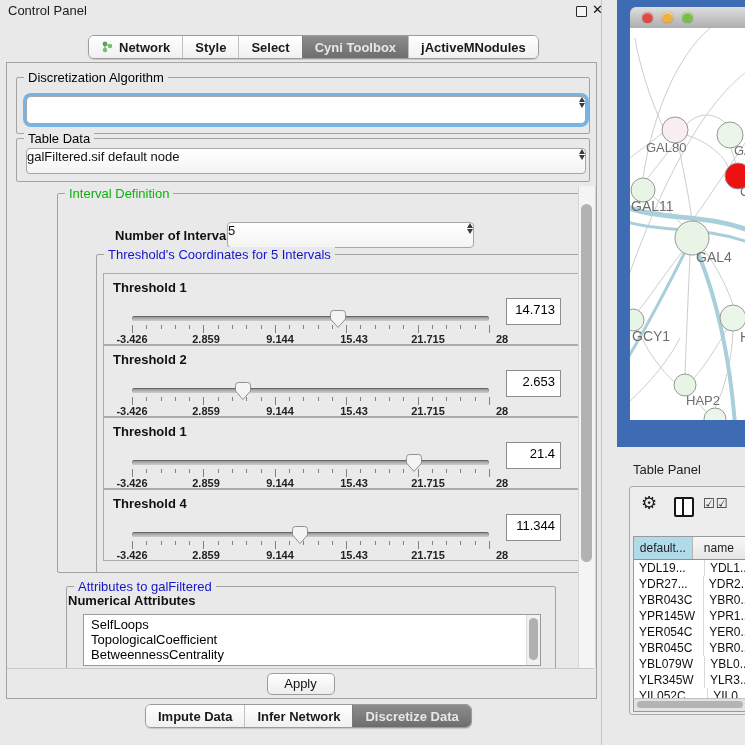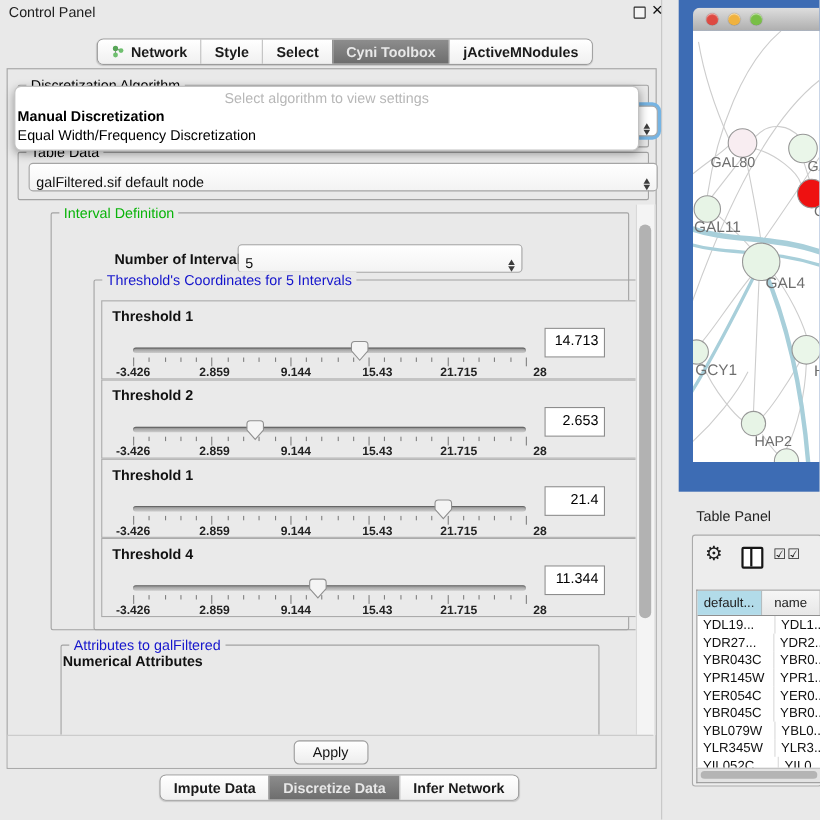--- a/index.html
+++ b/index.html
@@ -20,35 +20,35 @@
   .seg.selected{background:linear-gradient(#8d8d8d,#6d6d6d);color:#e8e8e8;border-left-color:#7a7a7a;}
   .seg .net-ico{margin-right:6px;}
   #top-tabs{left:88px;top:35px;}
   #bottom-tabs{left:145px;top:704px;}
   
   #cp-content{left:6px;top:62px;width:589px;height:635px;border:1px solid #a3a3a3;background:#e9e9e9;}
   .fieldset{position:absolute;border:1px solid #a2a2a2;border-radius:2px;}
   .legend{position:absolute;top:-8px;left:7px;background:#e9e9e9;padding:0 4px;font-size:13px;white-space:nowrap;}
   .legend.green{color:var(--green-legend);}
   .legend.blue{color:var(--blue-legend);}
-  .combo{position:absolute;display:flex;align-items:flex-end;background:linear-gradient(#ffffff,#f3f3f3);
-    border:1px solid #a6a6a6;border-radius:4px;font-size:13px;color:#111;padding:0 6px;}
+  .combo{position:absolute;display:flex;align-items:flex-start;background:linear-gradient(#ffffff,#f3f3f3);
+    border:1px solid #a6a6a6;border-radius:4px;font-size:13px;color:#111;padding:0 0;}
   .stepper{margin-left:auto;display:flex;flex-direction:column;align-items:center;gap:1px;}
   .stepper .up{width:0;height:0;border-left:3.5px solid transparent;border-right:3.5px solid transparent;border-bottom:5px solid #3c3c3c;}
   .stepper .dn{width:0;height:0;border-left:3.5px solid transparent;border-right:3.5px solid transparent;border-top:5px solid #3c3c3c;}
   #algo-combo{left:19px;top:33px;width:558px;height:26px;border-radius:5px;
     box-shadow:0 0 0 3px #76b4e3;background:#fff;}
   #algo-popup{left:6px;top:15px;width:566px;height:57px;background:#fff;border:1px solid #c2c2c2;
     border-radius:6px;box-shadow:0 3px 9px rgba(0,0,0,.35);z-index:40;}
   #algo-popup .hint{margin-top:3px;text-align:center;font-size:13px;color:#b7b7b7;}
   #algo-popup .item{font-size:13px;color:#000;padding:1px 2px;line-height:15px;}
   #algo-popup .item.bold{font-weight:bold;}
   #tabledata-combo{left:19px;top:85px;width:558px;height:24px;}
   
-  #scrollarea{left:9px;top:123px;width:562px;height:482px;overflow:hidden;}
+  #scrollarea{left:20px;top:123px;width:562px;height:482px;overflow:hidden;}
   #vscroll{left:571px;top:123px;width:16px;height:482px;background:#f4f4f4;border-left:1px solid #d6d6d6;border-right:1px solid #d6d6d6;}
   #vscroll .thumb{position:absolute;left:2px;top:18px;width:11px;height:358px;background:#b2b2b2;border-radius:6px;}
   #interval-fieldset{left:30px;top:7px;width:524px;height:378px;}
   #noi-label{left:57px;top:34px;font-size:13px;font-weight:bold;color:#111;}
   #noi-combo{left:169px;top:28px;width:245px;height:24px;}
   #thresh-fieldset{left:38px;top:60px;width:508px;height:317px;}
   .threshold-panel{position:absolute;left:6px;width:494px;height:70px;border:1px solid #ababab;background:#eaeaea;}
   .th-label{position:absolute;left:9px;top:6px;font-size:13px;font-weight:bold;color:#111;}
   .th-slider{position:absolute;left:28px;top:36px;width:357px;height:32px;}
   .track{position:absolute;left:0;top:6px;width:357px;height:5px;border-radius:3px;
@@ -134,27 +134,20 @@
     <div class="fieldset" id="algo-fieldset" style="left:9px;top:14px;width:572px;height:55px;">
       <span class="legend">Discretization Algorithm</span>
     </div>
     <div id="algo-combo" class="combo">
       <span class="stepper">
           <span class="up"></span>
           <span class="dn"></span>
         </span>
     </div>
 
-    <div id="algo-popup" class="abs">
-      <div class="hint">Select algorithm to view settings</div>
-      <div id="algo-popup-items">
-          <div class="item bold">Manual Discretization</div>
-          <div class="item">Equal Width/Frequency Discretization</div>
-        </div>
-    </div>
 
     <div class="fieldset" style="left:9px;top:75px;width:572px;height:42px;">
       <span class="legend">Table Data</span>
     </div>
     <div id="tabledata-combo" class="combo">
       <span>galFiltered.sif default node</span>
       <span class="stepper">
           <span class="up"></span>
           <span class="dn"></span>
         </span>
@@ -363,40 +356,50 @@
     <div class="th-value">11.344</div>
   </div>
             </div>
         </div>
       </div>
 
       <div id="attr-fieldset" class="fieldset">
         <span class="legend blue">Attributes to galFiltered</span>
       </div>
       <span id="attr-label" class="abs">Numerical Attributes</span>
+      <div id="attr-list" class="abs">
+        <div class="rows" id="attr-rows">
+            <div class="li">SelfLoops</div>
+            <div class="li">TopologicalCoefficient</div>
+            <div class="li">BetweennessCentrality</div>
+          </div>
+        <div id="attr-vscroll">
+            <div class="thumb"></div>
+          </div>
+      </div>
     </div>
 
     <div id="vscroll" class="abs">
       <div class="thumb"></div>
     </div>
 
     <div id="apply-row" class="abs">
       <div id="apply-btn">Apply</div>
     </div>
   </div>
 
   <div id="bottom-tabs" class="abs segbar">
       <div class="seg">
         <span class="lbl">Impute Data</span>
       </div>
+      <div class="seg">
+        <span class="lbl">Infer Network</span>
+      </div>
       <div class="seg selected">
         <span class="lbl">Discretize Data</span>
-      </div>
-      <div class="seg">
-        <span class="lbl">Infer Network</span>
       </div>
     </div>
 </div>
 
 <div id="net-window" class="abs">
   <div id="net-titlebar" class="abs">
       <div class="tlight abs" style="left: 12px; background: rgb(222, 74, 66);"></div>
       <div class="tlight abs" style="left: 32px; background: rgb(240, 178, 62);"></div>
       <div class="tlight abs" style="left: 52px; background: rgb(121, 191, 70);"></div>
     </div>

